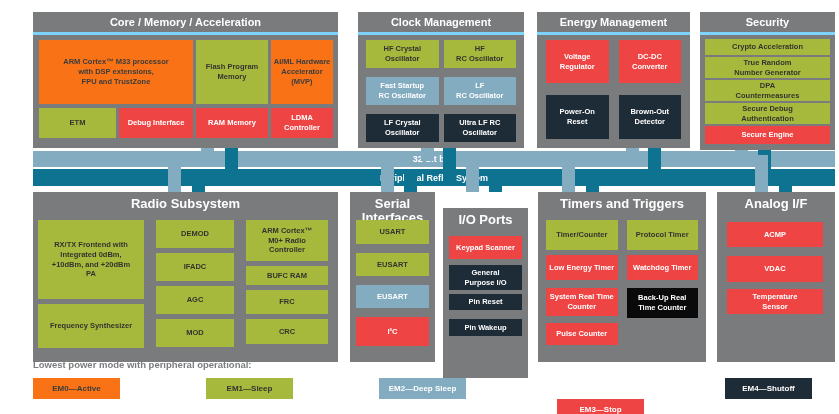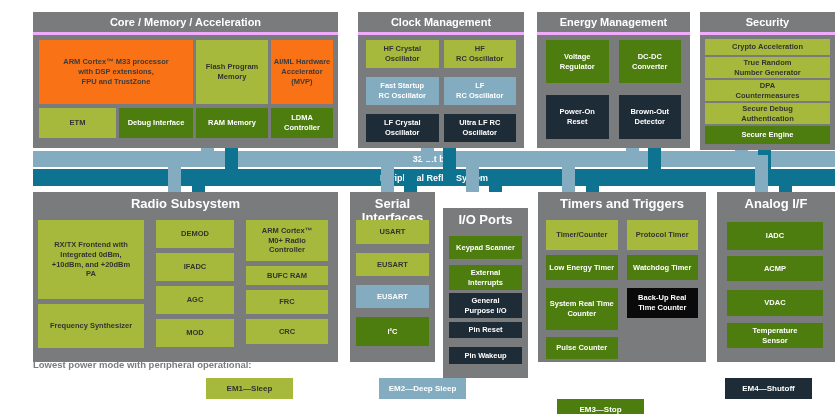--- a/index.html
+++ b/index.html
@@ -1,34 +1,34 @@
 <!DOCTYPE html>
 <html><head>
 <meta charset="utf-8">
 <style>
   * { margin:0; padding:0; box-sizing:border-box; }
   body { font-family:"Liberation Sans", sans-serif; background:#fff; }
   .canvas { position:relative; width:839px; height:414px; background:#fff; overflow:hidden; }
 
   
   .group { position:absolute; background:#7a7b7d; }
-  .g-header { height:23px; background:#7a7b7d; border-bottom:3px solid #f0abfc;
+  .g-header { height:23px; background:#7a7b7d; border-bottom:3px solid #7dd3fc;
               color:#fff; font-weight:bold; font-size:11px; text-align:center;
               display:flex; align-items:center; justify-content:center; }
   .g-title { height:27px; color:#fff; font-weight:bold; font-size:13px; text-align:center;
              display:flex; align-items:flex-start; justify-content:center; padding-top:5px;
              line-height:1.1; white-space:pre-line; }
 
   
   .blk { display:flex; align-items:center; justify-content:center; text-align:center;
          font-weight:bold; font-size:7.5px; line-height:1.3; white-space:pre-line; }
   .em0 { background:#f97316; color:#3b3c3e;text-align:center; }
   .em1 { background:#a6b93c; color:#33342f; }
   .em2 { background:#83acc1; color:#fff; }
-  .em3 { background:#4d7c0f; color:#fff; }
+  .em3 { background:#ef4444; color:#fff; }
   .em4 { background:#1e2c38; color:#fff; }
   .em4b { background:#0a0a0a; color:#fff; }
 
   
   .core-grid { display:grid; grid-template-columns:77px 74px 72px 62px; grid-template-rows:64px 30px;
                gap:4px 3px; padding:5px 6px; }
   .span2 { grid-column:1 / 3; }
   .clock-grid { display:grid; grid-template-columns:1fr 1fr; grid-template-rows:28px 28px 28px;
                 gap:9px 5px; padding:5px 8px; }
   .energy-grid { display:grid; grid-template-columns:1fr 1fr; grid-template-rows:43px 44px;
@@ -189,58 +189,56 @@
       <div class="blk em1" style="height:23px;">EUSART</div>
       <div class="blk em2" style="height:23px;">EUSART</div>
       <div class="blk em3" style="height:29px;">I²C</div>
     </div>
   </div>
 
   <div class="group" style="left:443px; top:208px; width:85px; height:170px;">
     <div class="g-title">I/O Ports</div>
     <div class="stack">
       <div class="blk em3" style="height:23px; margin-bottom:6px;">Keypad Scanner</div>
-      <div class="blk em3" style="height:25px; margin-bottom:3px;">External
-Interrupts</div>
       <div class="blk em4" style="height:25px; margin-bottom:4px;">General
 Purpose I/O</div>
       <div class="blk em4" style="height:16px; margin-bottom:9px;">Pin Reset</div>
       <div class="blk em4" style="height:17px;">Pin Wakeup</div>
     </div>
   </div>
 
   <div class="group" style="left:538px; top:192px; width:168px; height:170px;">
     <div class="g-title">Timers and Triggers</div>
     <div class="timers-body">
       <div class="vcol">
         <div class="blk em1" style="height:30px; margin-bottom:5px;">Timer/Counter</div>
         <div class="blk em3" style="height:25px; margin-bottom:8px;">Low Energy Timer</div>
-        <div class="blk em3" style="height:42px; margin-bottom:7px;">System Real Time
+        <div class="blk em3" style="height:28px; margin-bottom:7px;">System Real Time
 Counter</div>
         <div class="blk em3" style="height:22px;">Pulse Counter</div>
       </div>
       <div class="vcol">
         <div class="blk em1" style="height:30px; margin-bottom:5px;">Protocol Timer</div>
         <div class="blk em3" style="height:25px; margin-bottom:8px;">Watchdog Timer</div>
         <div class="blk em4b" style="height:30px;">Back-Up Real
 Time Counter</div>
       </div>
     </div>
   </div>
 
   <div class="group" style="left:717px; top:192px; width:118px; height:170px;">
     <div class="g-title">Analog I/F</div>
     <div class="stack" style="padding:3px 12px 0 10px;">
-      <div class="blk em3" style="height:28px; margin-bottom:6px;">IADC</div>
       <div class="blk em3" style="height:25px; margin-bottom:9px;">ACMP</div>
       <div class="blk em3" style="height:26px; margin-bottom:7px;">VDAC</div>
       <div class="blk em3" style="height:25px;">Temperature
 Sensor</div>
     </div>
   </div>
 
   <div class="legend-title">Lowest power mode with peripheral operational:</div>
+  <div class="chip em0" style="left:33px;">EM0—Active</div>
   <div class="chip em1" style="left:206px;">EM1—Sleep</div>
   <div class="chip em2" style="left:379px;">EM2—Deep Sleep</div>
   <div class="chip em3" style="left:557px;margin-top:21px;">EM3—Stop</div>
   <div class="chip em4" style="left:725px;">EM4—Shutoff</div>
 
 </div>
 
 </body></html>

